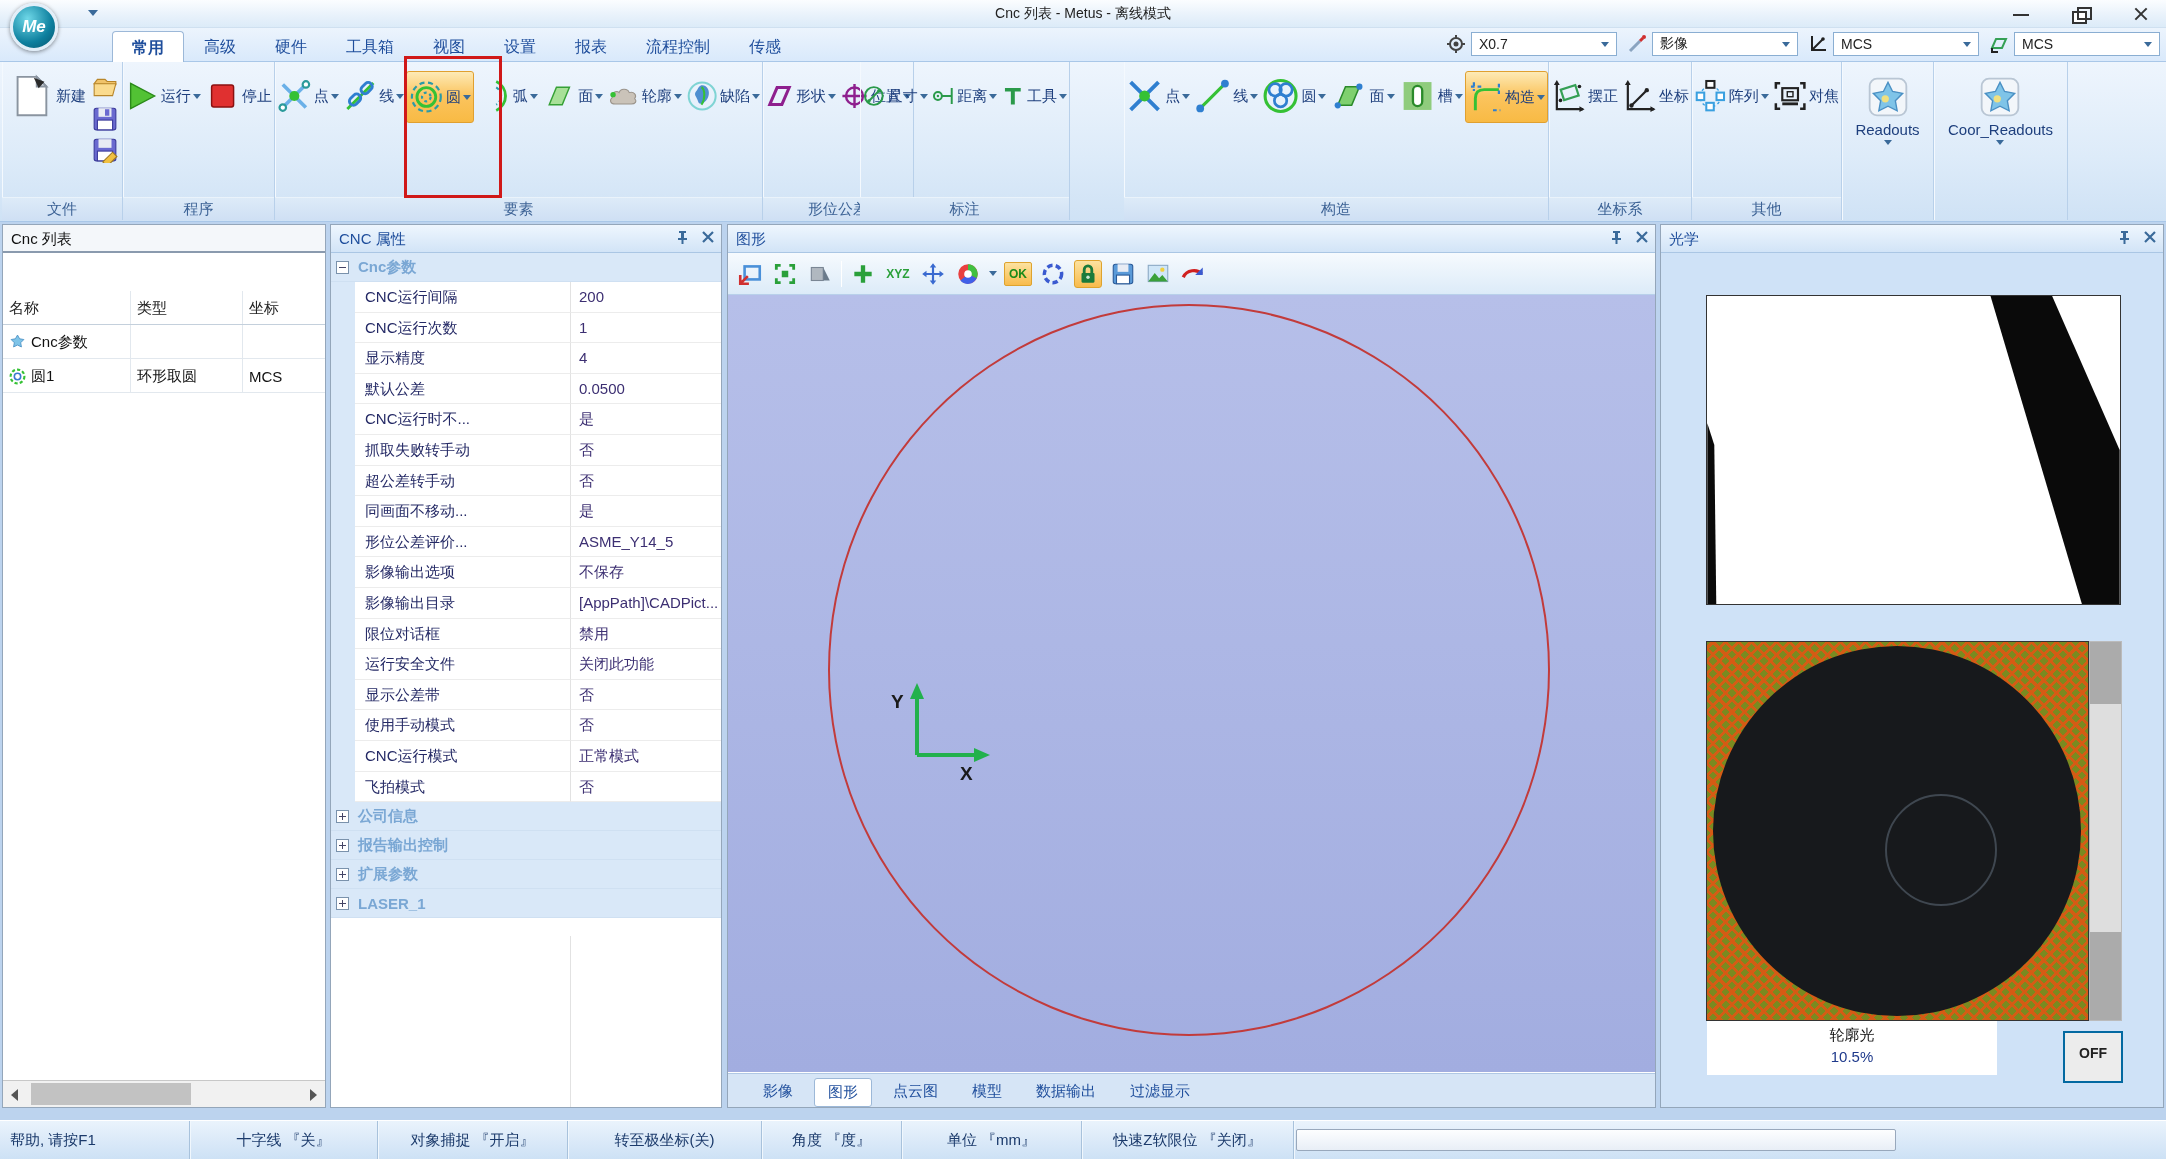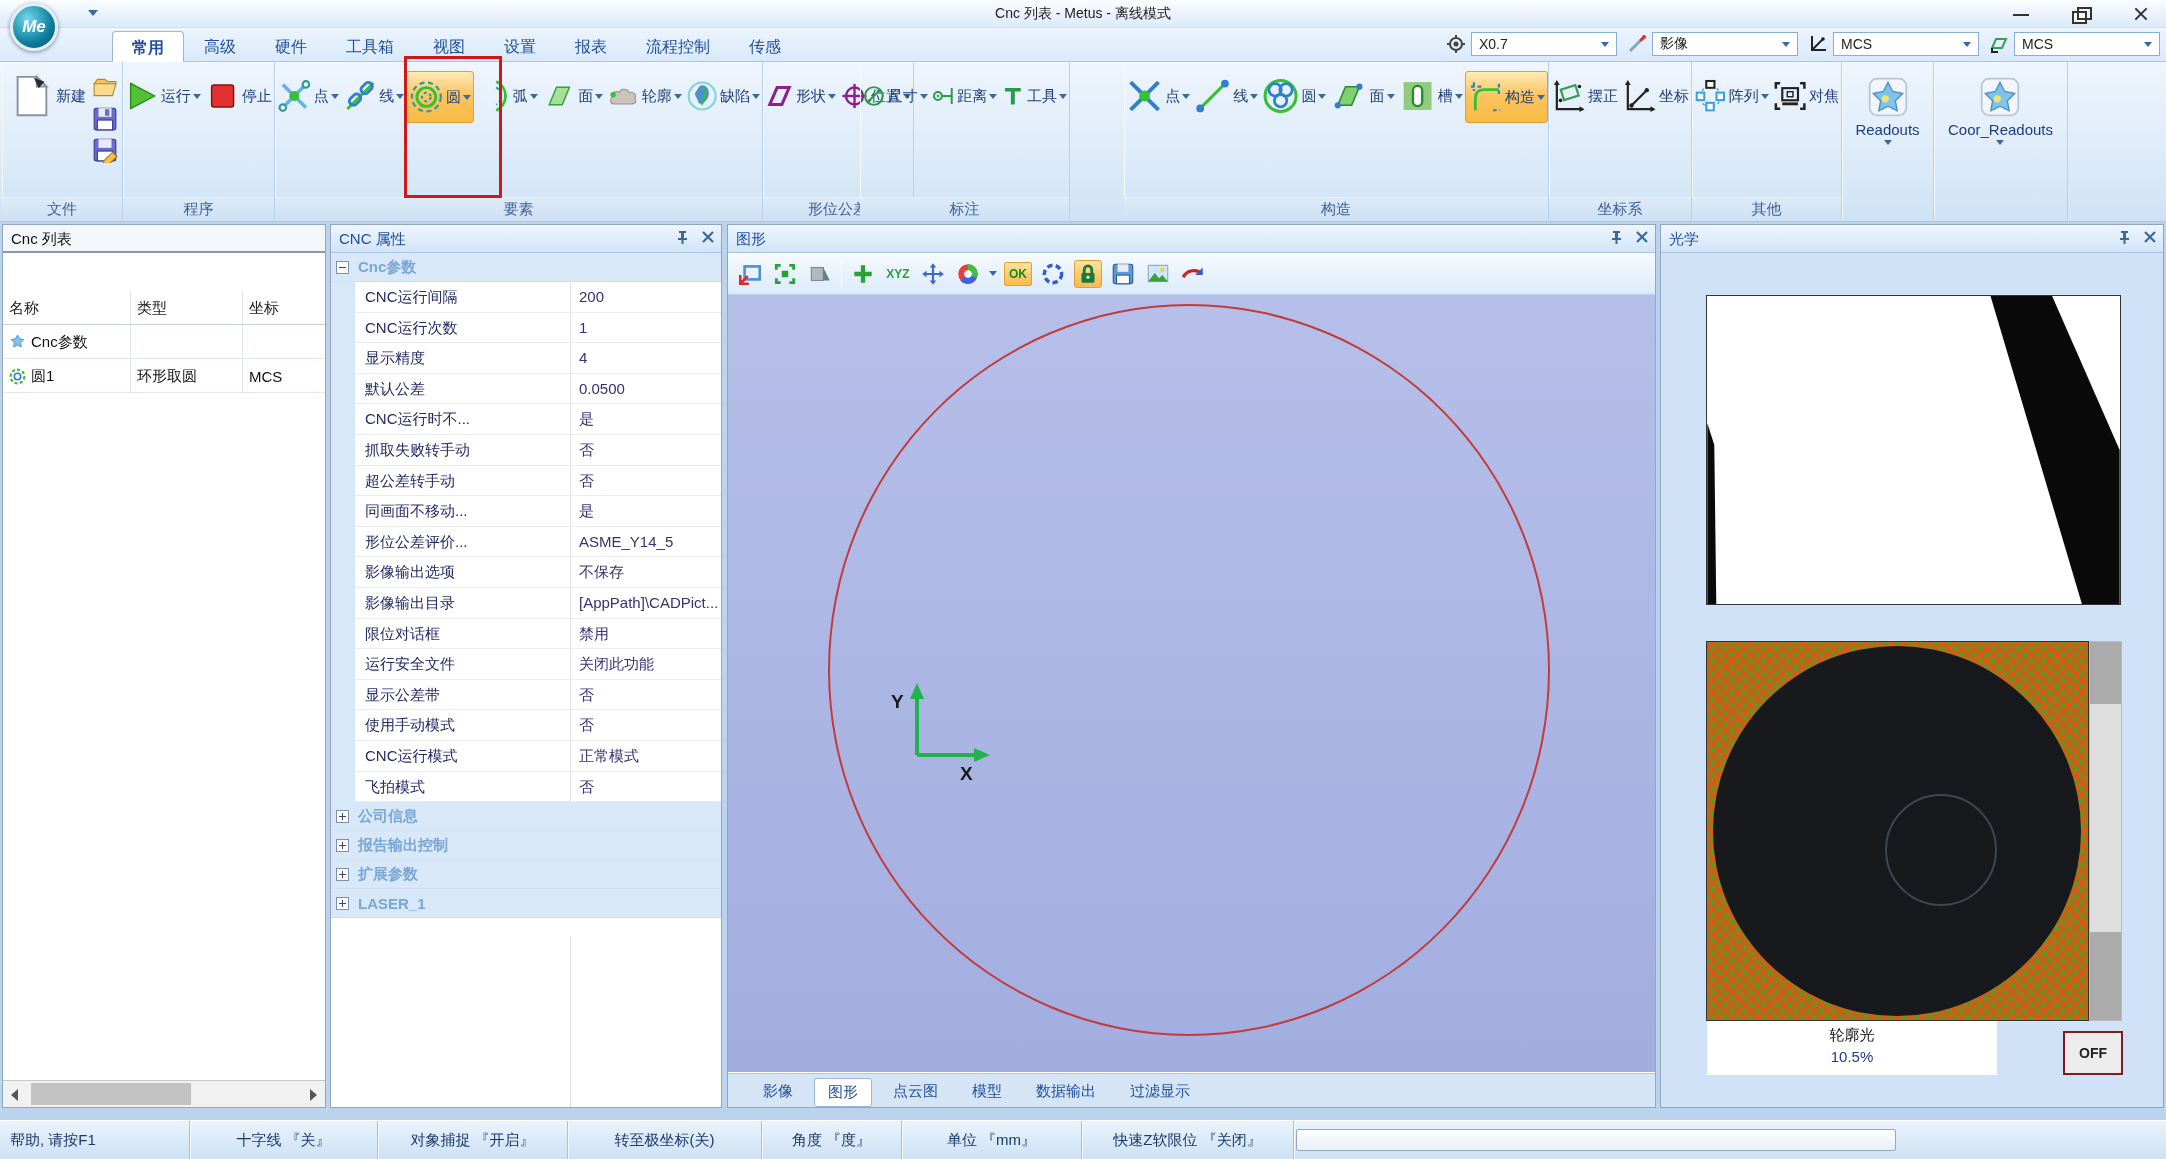--- a/index.html
+++ b/index.html
@@ -133,22 +133,22 @@
           background-color:#8a9a28; }
   .darkcircle { position:absolute; left:6px; top:4px; width:368px; height:370px; background:#17191c; border-radius:50%; }
   .innerring { position:absolute; left:178px; top:152px; width:112px; height:112px;
                border:2px solid #3f4750; border-radius:50%; }
   .vscroll { position:absolute; left:428px; top:416px; width:33px; height:380px; background:#dedede; border:1px solid #bbb; }
   .vthumb { position:absolute; left:0; right:0; background:#ababab; }
   .lightstrip { position:absolute; left:46px; top:796px; width:290px; height:54px; background:#fff;
                 text-align:center; padding-top:5px; }
   .lightstrip .l1 { font-size:15px; color:#111; }
   .lightstrip .l2 { font-size:15px; color:#1f3a8c; margin-top:3px; }
-  .offbtn { position:absolute; left:402px; top:806px; width:60px; height:44px; background:#ececec;
-            border:2px solid #7f1d1d; font-size:14px; font-weight:bold; color:#222; text-align:center;
+  .offbtn { position:absolute; left:402px; top:806px; width:60px; height:52px; background:#ececec;
+            border:2px solid #0369a1; font-size:14px; font-weight:bold; color:#222; text-align:center;
             line-height:40px; cursor:pointer; }
 
   
   .statusbar { position:absolute; left:0; top:1120px; width:2166px; height:39px;
                background:linear-gradient(#eaf3fc,#cde1f5); border-top:1px solid #fff; display:flex; align-items:stretch; }
   .scell { border-right:1px solid #a8c2dc; box-shadow:1px 0 0 #f0f7fd; font-size:15px; color:#1b3a6b;
            display:flex; align-items:center; justify-content:center; white-space:nowrap; padding:0 10px; }
   .scell.first { justify-content:flex-start; width:190px; }
   .progress { margin-left:2px; align-self:center; width:600px; height:22px; border:1px solid #98a8bc;
               background:linear-gradient(#fdfeff,#e8eef6); border-radius:2px; }

